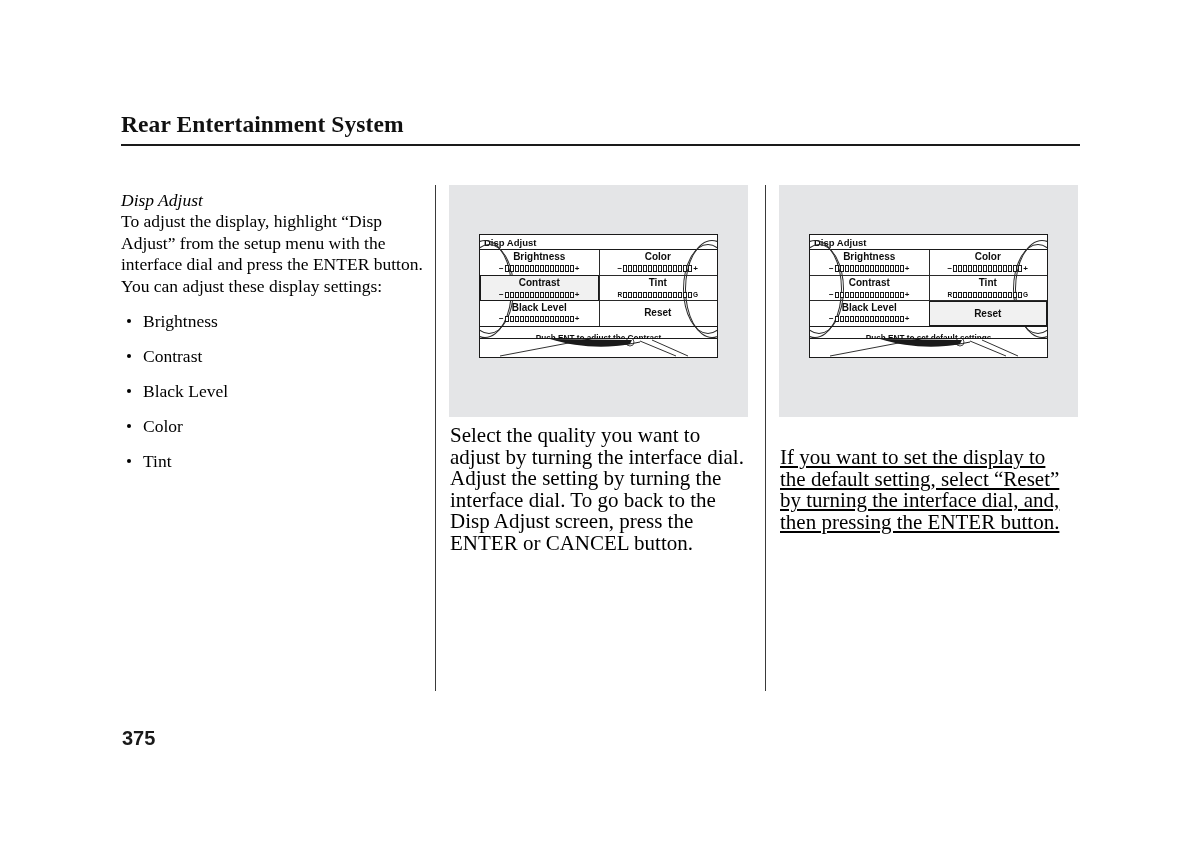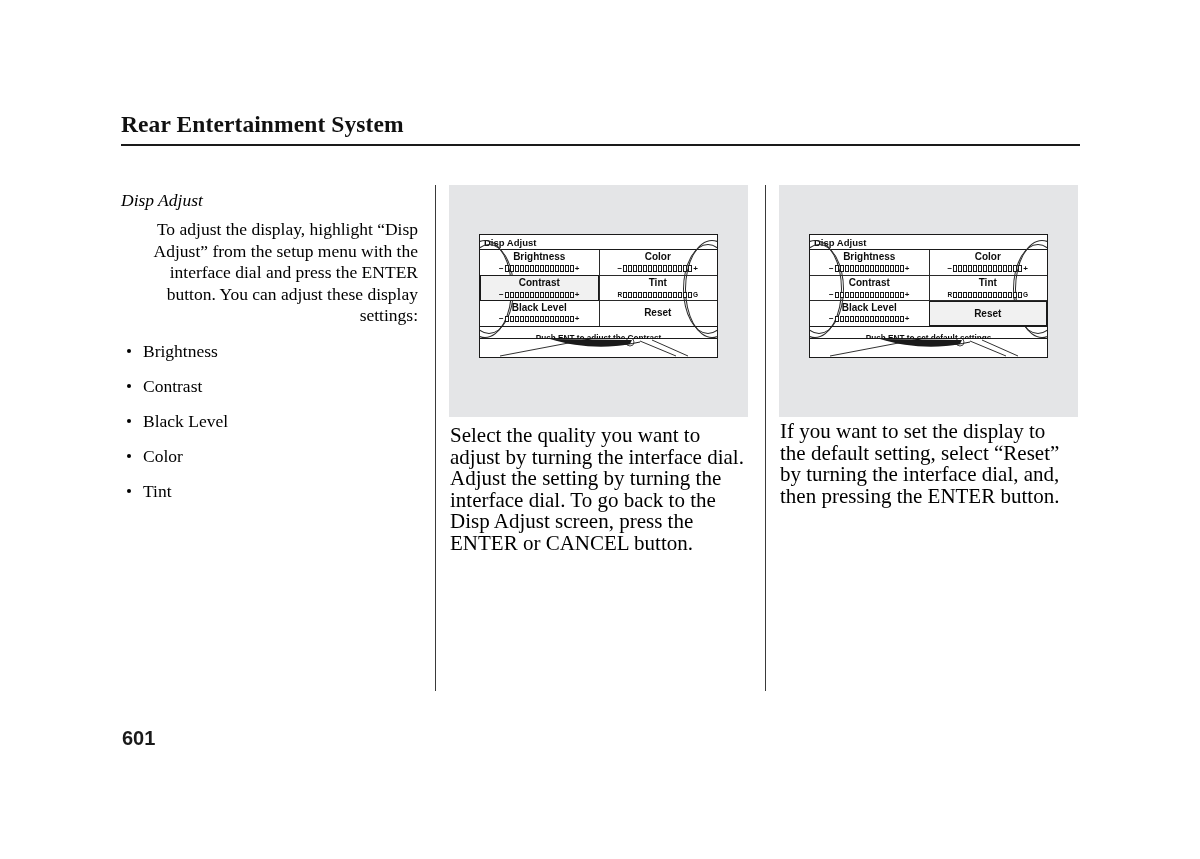--- a/index.html
+++ b/index.html
@@ -65,22 +65,22 @@
   }
   .subhead {
     font-style: italic;
     font-size: 17.5px;
     line-height: 21px;
     margin: 0 0 0 0;
   }
   .body-text {
     font-size: 17.5px;
     line-height: 21.5px;
-    margin: 8px;
-    text-align: right;
+    margin: 0;
+    text-align: left;
   }
   .bullet-list {
     list-style: none;
     margin: 14px 0 0 0;
     padding: 0;
   }
   .bullet-list li {
     font-size: 17.5px;
     line-height: 21px;
     margin: 0 0 14px 0;
@@ -278,21 +278,21 @@
   }
   .dash-strip svg { display: block; }
 
   
   .caption {
     position: absolute;
     font-size: 21px;
     line-height: 21.5px;
   }
   .caption.c1 { left: 450px; top: 425px; width: 295px; }
-  .caption.c2 { left: 780px; top: 421px; width: 295px; }
+  .caption.c2 { left: 780px; top: 447px; width: 295px; text-decoration: underline; }
 
   
   .page-number {
     position: absolute;
     left: 122px;
     top: 727px;
     font-family: "Liberation Sans", sans-serif;
     font-weight: bold;
     font-size: 20px;
     color: #1a1a1a;
@@ -640,15 +640,15 @@
           <line x1="172" y1="1" x2="208" y2="17" stroke="#1a1a1a" stroke-width="0.9"></line>
           <circle cx="150" cy="3" r="4" fill="none" stroke="#1a1a1a" stroke-width="0.8"></circle>
         </svg>
       </div>
     </div>
   </div>
 
   <div class="caption c1">Select the quality you want to adjust by turning the interface dial. Adjust the setting by turning the interface dial. To go back to the Disp Adjust screen, press the ENTER or CANCEL button.</div>
   <div class="caption c2">If you want to set the display to the default setting, select “Reset” by turning the interface dial, and, then pressing the ENTER button.</div>
 
-  <div class="page-number">601</div>
+  <div class="page-number">375</div>
 
 </div>
 
 </body></html>

